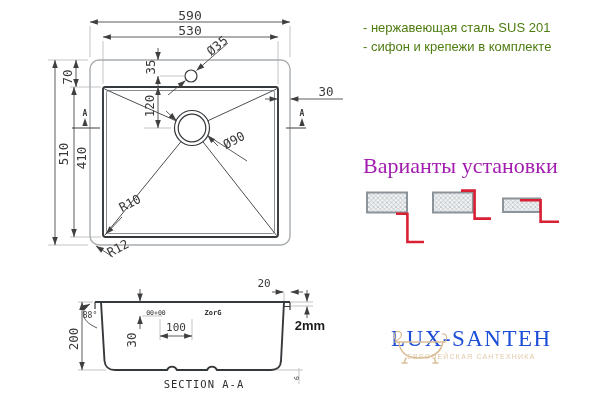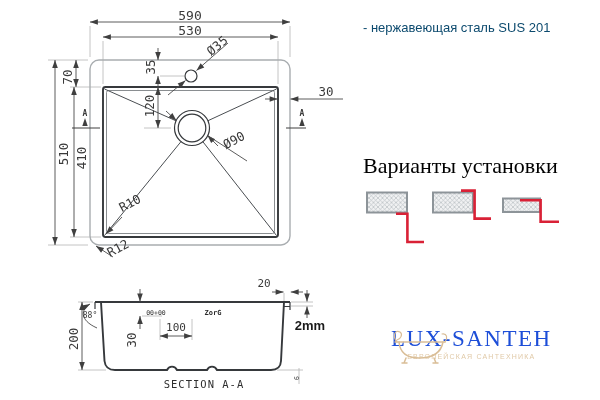--- a/index.html
+++ b/index.html
@@ -22,23 +22,23 @@
   .dimline{stroke:#4a4a4a;stroke-width:0.9;fill:none;}
   .outer{stroke:#a9adb0;stroke-width:1.4;fill:none;}
   .main{stroke:#36393c;stroke-width:1.9;fill:none;}
   .main2{stroke:#36393c;stroke-width:1.2;fill:none;}
   .fold{stroke:#7d8184;stroke-width:0.9;fill:none;}
   .diag{stroke:#4a4e52;stroke-width:1;fill:none;}
   .stub{stroke:#3f3f3f;stroke-width:1;fill:none;}
   .redline{stroke:#d92136;stroke-width:2.6;fill:none;stroke-linejoin:miter;}
   .hrect{fill:url(#hatch);stroke:#8d9499;stroke-width:2;}
   
-  .specs{position:absolute;left:363px;top:19px;font-size:13px;line-height:18.5px;color:#0c4a6e;}
+  .specs{position:absolute;left:363px;top:19px;font-size:13px;line-height:18.5px;color:#4d7c0f;}
   .install-title{position:absolute;left:363px;top:153px;font-family:"Liberation Serif",serif;
-                 font-size:22px;color:#000000;}
+                 font-size:22px;color:#a21caf;}
   .watermark{position:absolute;left:391px;top:327px;display:flex;align-items:center;gap:5px;}
   .wm-text{text-align:center;}
   .wm-brand{font-family:"Liberation Serif",serif;font-size:23px;letter-spacing:1.5px;
             color:#1d4ed8;white-space:nowrap;line-height:1;}
   .wm-tag{font-size:7px;letter-spacing:1.2px;color:#e0c9a7;margin-top:3px;white-space:nowrap;}
 </style>
 </head>
 <body>
 
 <div class="stage">
@@ -179,20 +179,21 @@
       </g>
       <g>
         <rect class="hrect" x="503" y="198.5" width="37" height="13.5"></rect>
         <path class="redline" d="M520,200.2 H540.6 V221.8 H559"></path>
       </g>
     </g>
   </svg>
 
   <div class="specs">
     <div>- нержавеющая сталь SUS 201</div>
+    <div>- сифон и крепежи в комплекте</div>
   </div>
 
   <div class="install-title">Варианты установки</div>
 
   <div class="watermark">
     <svg width="58" height="38" viewBox="0 0 58 38">
       <g fill="none" stroke="#d9bd96" stroke-width="1.5" stroke-linecap="round">
         <path d="M4,15 H54"></path>
         <path d="M8,15 C9,26 16,31 28,31 C42,31 50,26 52,15"></path>
         <path d="M15,31 L13,36 M11,36 H16"></path>

